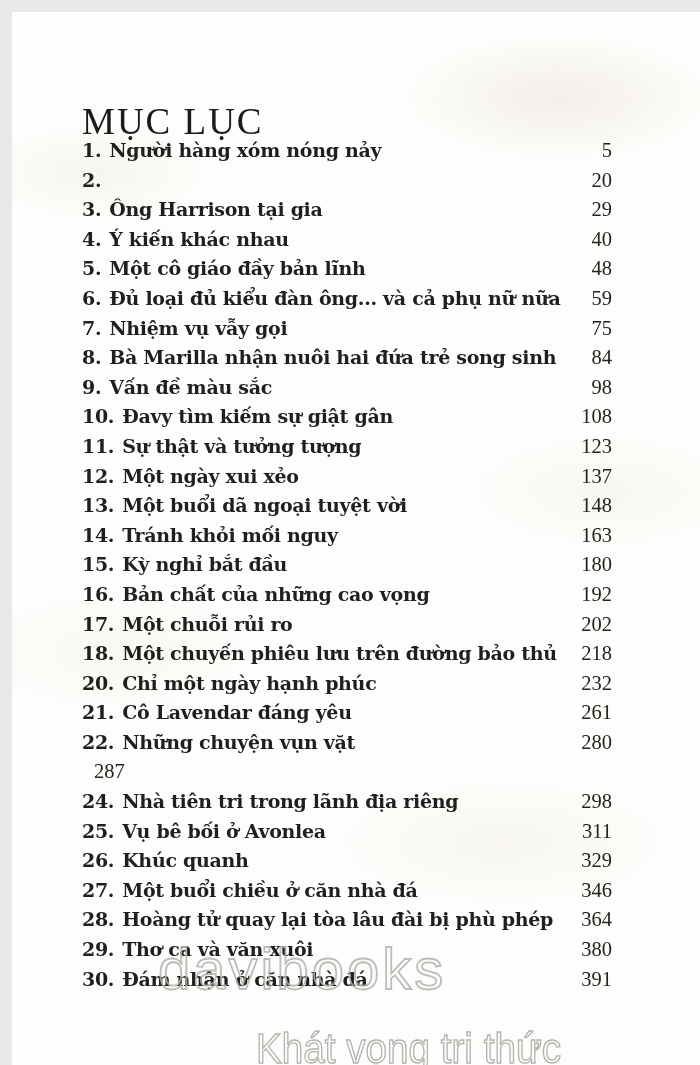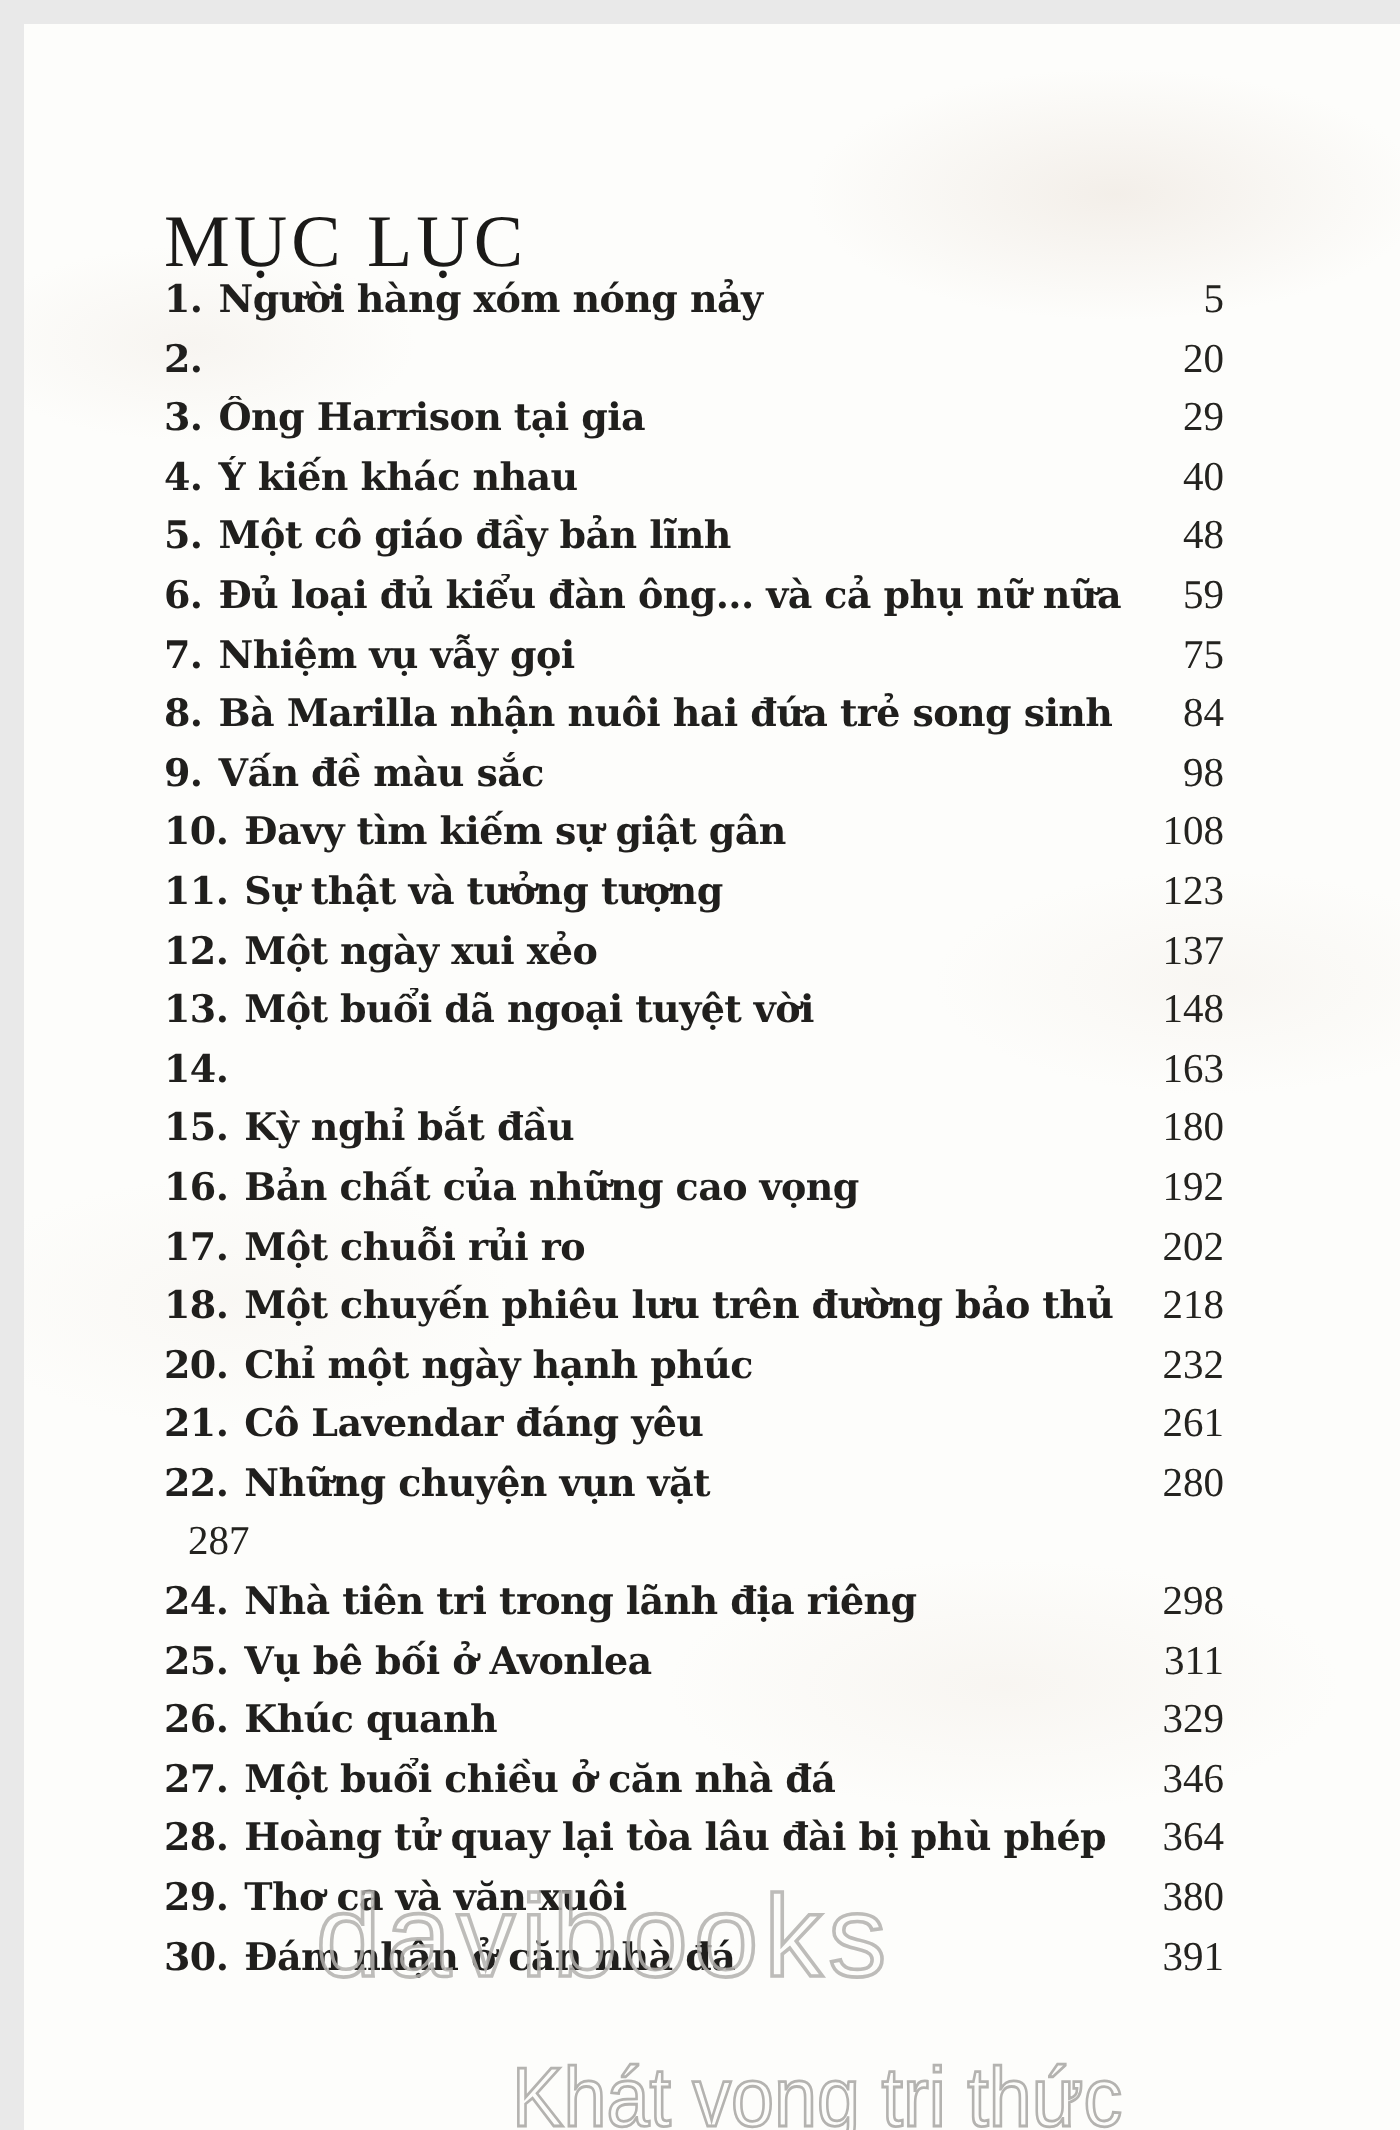--- a/index.html
+++ b/index.html
@@ -192,20 +192,21 @@
       <div class="toc-row">
     <span class="toc-entry-left">
       <span class="toc-num">13.</span>
       <span class="toc-title">Một buổi dã ngoại tuyệt vời</span>
     </span>
     <span class="toc-page">148</span>
   </div>
       <div class="toc-row">
     <span class="toc-entry-left">
       <span class="toc-num">14.</span>
+      <span class="toc-title">Tránh khỏi mối nguy</span>
     </span>
     <span class="toc-page">163</span>
   </div>
       <div class="toc-row">
     <span class="toc-entry-left">
       <span class="toc-num">15.</span>
       <span class="toc-title">Kỳ nghỉ bắt đầu</span>
     </span>
     <span class="toc-page">180</span>
   </div>

